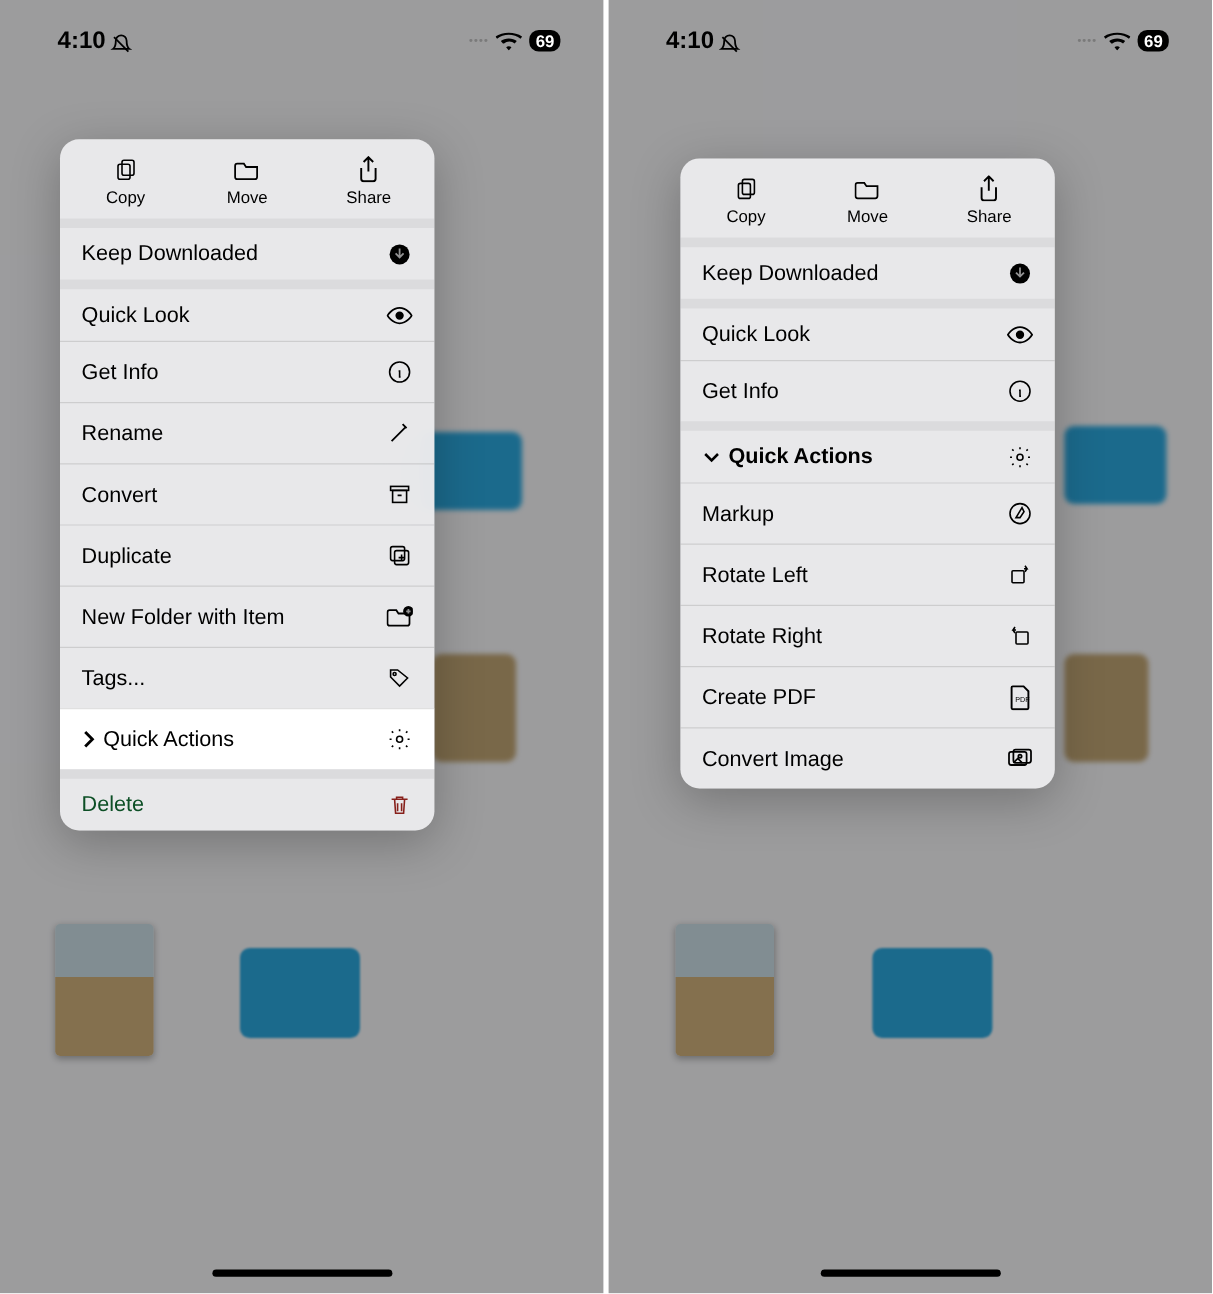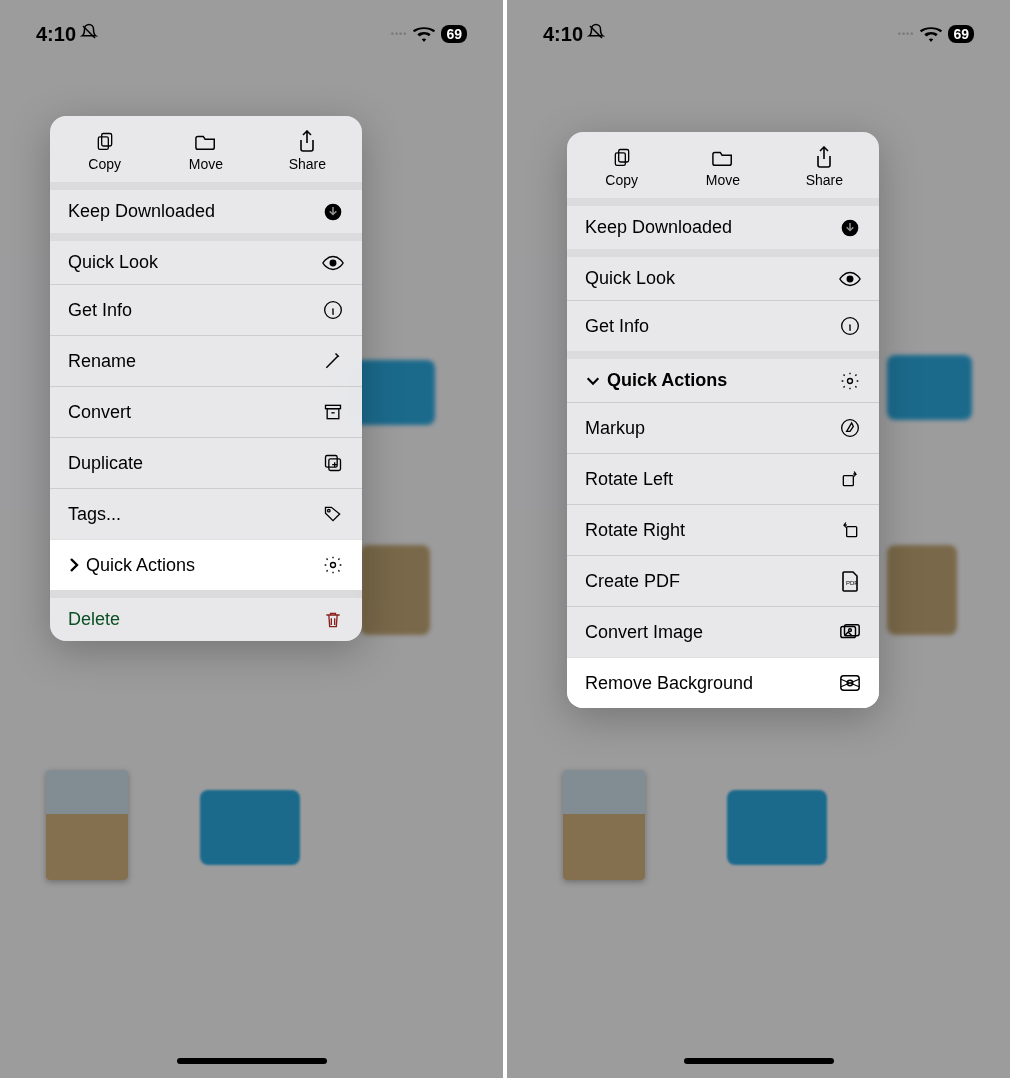--- a/index.html
+++ b/index.html
@@ -33,21 +33,21 @@
     height: 32px;
     display: flex;
     justify-content: space-between;
     align-items: center;
     padding: 0 36px;
     font-weight: 600;
     font-size: 20px;
     z-index: 10;
     color: #000;
   }
-  .status-left { display: flex; align-items: flex-start; gap: 4px; }
+  .status-left { display: flex; align-items: flex-end; gap: 4px; margin-left: 12px; }
   .status-right { display: flex; align-items: center; gap: 6px; }
   .wifi, .bell, .dots, .battery { display: inline-flex; }
 
   
   .bg-folder {
     position: absolute;
     border-radius: 8px;
     filter: blur(2px);
   }
   .folder-blue { background: #2aa3d8; }
@@ -236,20 +236,30 @@
       <span>Duplicate</span>
       <span class="row-ico">
           <svg width="20" height="20" viewBox="0 0 24 24" fill="none" stroke="#000" stroke-width="1.6">
             <rect x="7" y="7" width="14" height="14" rx="2"></rect>
             <rect x="3" y="3" width="14" height="14" rx="2"></rect>
             <path d="M14 11v6m-3-3h6"></path>
           </svg>
         </span>
     </div>
     <div class="menu-row dim">
+      <span>New Folder with Item</span>
+      <span class="row-ico">
+          <svg width="22" height="20" viewBox="0 0 24 20" fill="none" stroke="#000" stroke-width="1.6">
+            <path d="M3 4h6l2 3h10v9a2 2 0 01-2 2H3a2 2 0 01-2-2V6a2 2 0 012-2z"></path>
+            <circle cx="20" cy="5" r="4" fill="#000"></circle>
+            <path d="M20 3v4m-2-2h4" stroke="#ebebed"></path>
+          </svg>
+        </span>
+    </div>
+    <div class="menu-row dim">
       <span>Tags...</span>
       <span class="row-ico">
           <svg width="20" height="20" viewBox="0 0 24 24" fill="none" stroke="#000" stroke-width="1.6">
             <path d="M20 12l-8 8-9-9V4h7l10 8z"></path>
             <circle cx="7" cy="8" r="1.5"></circle>
           </svg>
         </span>
     </div>
     <div class="menu-row highlight">
       <span class="lbl-with-chev">
@@ -421,24 +431,14 @@
       <span>Convert Image</span>
       <span class="row-ico">
           <svg width="22" height="20" viewBox="0 0 24 20" fill="none" stroke="#000" stroke-width="1.6">
             <rect x="2" y="4" width="16" height="12" rx="2"></rect>
             <rect x="6" y="2" width="16" height="12" rx="2"></rect>
             <circle cx="12" cy="8" r="1.5"></circle>
             <path d="M6 14l4-4 4 4"></path>
           </svg>
         </span>
     </div>
-    <div class="menu-row highlight">
-      <span>Remove Background</span>
-      <span class="row-ico">
-          <svg width="22" height="20" viewBox="0 0 24 20" fill="none" stroke="#000" stroke-width="1.6">
-            <rect x="2" y="2" width="20" height="16" rx="3"></rect>
-            <path d="M2 6l20 8M2 14L22 6" stroke-width="1.2"></path>
-            <circle cx="12" cy="10" r="3"></circle>
-          </svg>
-        </span>
-    </div>
   </div>
 </div>
 
 </body></html>

